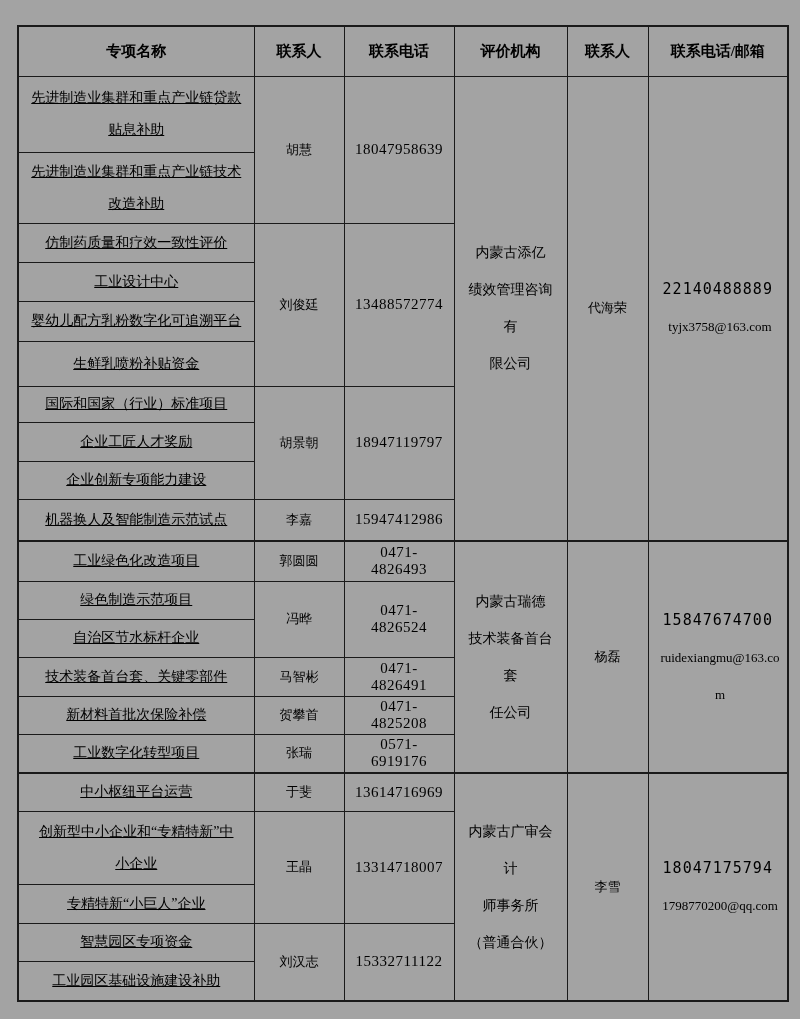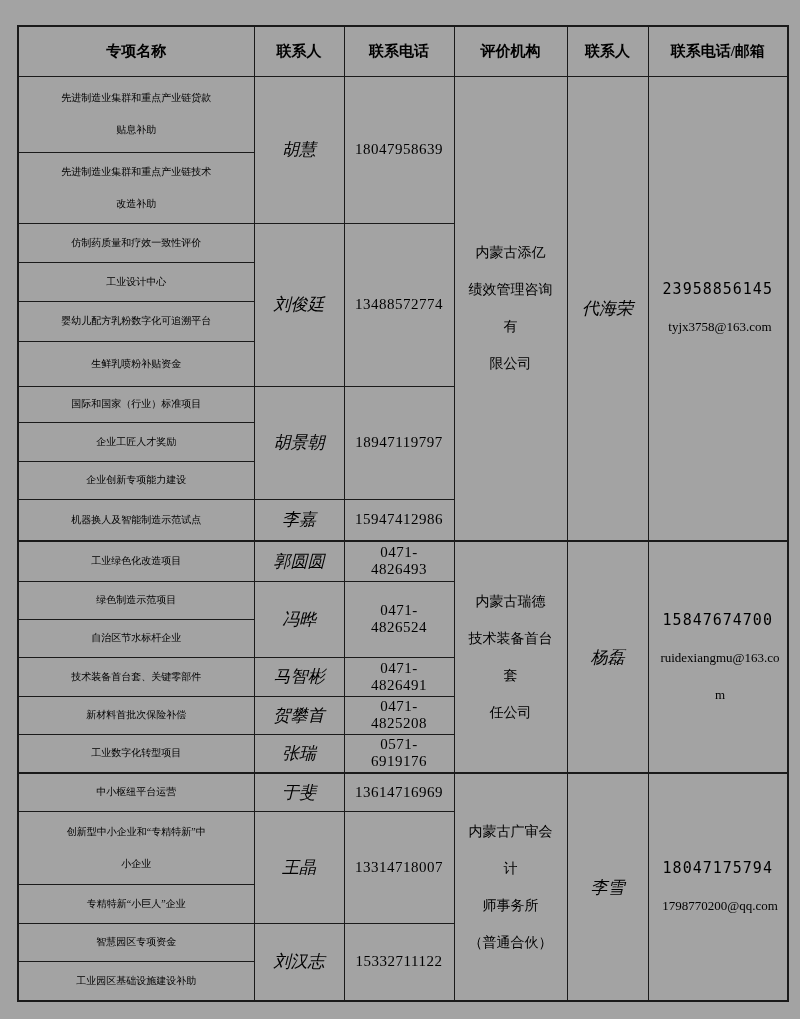--- a/index.html
+++ b/index.html
@@ -33,27 +33,27 @@
     padding: 0 8px;
     overflow: hidden;
   }
   tr.group-top td { border-top: 2px solid #1a1a1a; }
   tr.head th {
     font-size: 15px;
     font-weight: bold;
     border-bottom: 1.5px solid #1a1a1a;
   }
   td.c-name {
-    font-size: 10px;
+    font-size: 14px;
     line-height: 32px;
     white-space: pre-line;
+    text-decoration: underline;
   }
   td.c-person, td.c-acontact {
-    font-size: 17px;
-    font-style: italic;
+    font-size: 13px;
   }
   td.c-phone {
     font-size: 15px;
     letter-spacing: 0.5px;
     margin-top: 20px;
   }
   td.c-org {
     font-size: 14px;
     line-height: 37px;
     white-space: pre-line;
@@ -103,21 +103,21 @@
     <tr style="height:76px">
       <td class="c-name">先进制造业集群和重点产业链贷款
 贴息补助</td>
       <td class="c-person" rowspan="2">胡慧</td>
       <td class="c-phone" rowspan="2">18047958639</td>
       <td class="c-org" rowspan="10">内蒙古添亿
 绩效管理咨询有
 限公司</td>
       <td class="c-acontact" rowspan="10">代海荣</td>
       <td rowspan="10">
-        <span class="pe-phone">23958856145</span>
+        <span class="pe-phone">22140488889</span>
         <span class="pe-email">tyjx3758@163.com</span>
       </td>
     </tr>
     <tr style="height:71px">
       <td class="c-name">先进制造业集群和重点产业链技术
 改造补助</td>
     </tr>
     <tr style="height:39px">
       <td class="c-name">仿制药质量和疗效一致性评价</td>
       <td class="c-person" rowspan="4">刘俊廷</td>

